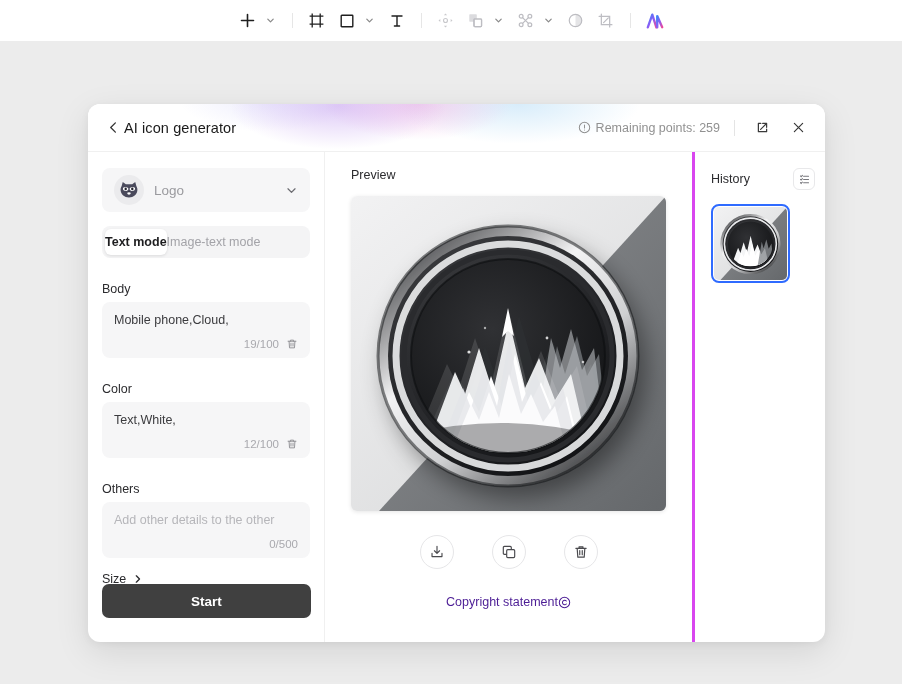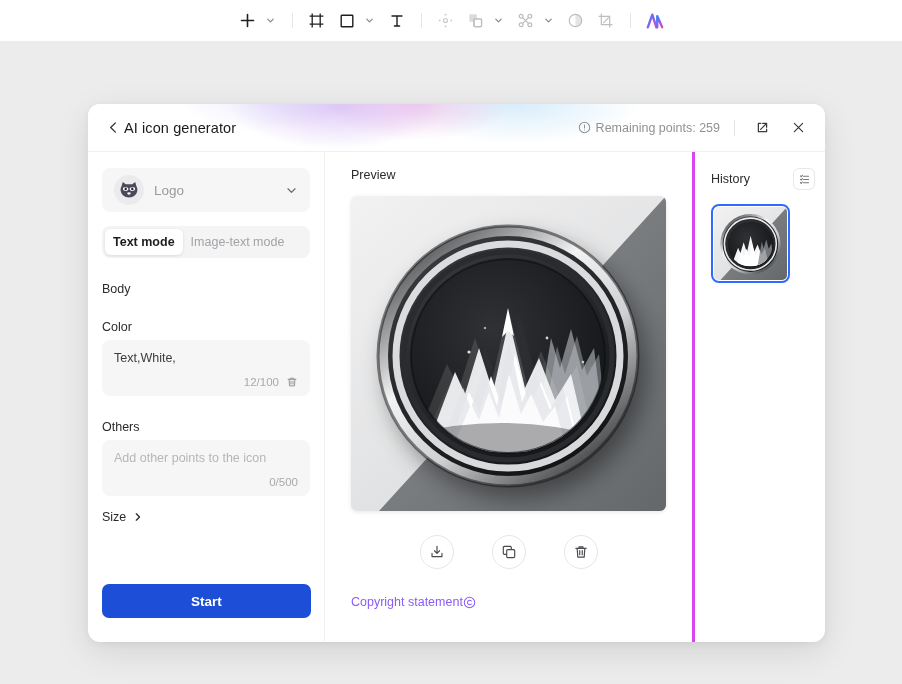--- a/index.html
+++ b/index.html
@@ -120,21 +120,21 @@
 
   .segmented {
     margin-top: 14px;
     height: 32px; background: #f4f4f5; border-radius: 8px;
     display: flex; align-items: center; padding: 3px;
   }
   .seg {
     height: 26px; border-radius: 6px;
     display: flex; align-items: center; justify-content: center;
     font-size: 12.5px; cursor: pointer;
-    padding: 0 8px;
+    padding: 0 0;
   }
   .seg.active {
     background: #ffffff; color: #1d1d1f; font-weight: 600;
     box-shadow: 0 1px 3px rgba(0,0,0,0.10);
   }
   .seg.inactive { color: #a3a3a8; }
 
   .field-label {
     margin-top: 24px; margin-bottom: 6px;
     font-size: 12.5px; color: #2b2b2e;
@@ -158,21 +158,21 @@
   .size-row {
     margin-top: 14px; display: flex; align-items: center; gap: 7px;
     cursor: pointer;
   }
   .size-label { font-size: 12.5px; color: #2b2b2e; }
   .size-chevron { color: #2b2b2e; display: flex; }
 
   .start-btn {
     position: absolute; left: 14px; bottom: 24px;
     width: 209px; height: 34px;
-    background: #1d4ed8; border-radius: 7px;
+    background: #404040; border-radius: 7px;
     display: flex; align-items: center; justify-content: center;
     color: #ffffff; font-size: 13.5px; font-weight: 600;
     cursor: pointer; border: none;
     font-family: "Liberation Sans", sans-serif;
   }
 
   
   .center-panel {
     flex: 1 1 auto;
     border-right: 3px solid #d946ef;
@@ -194,22 +194,22 @@
     gap: 38px;
   }
   .action-btn {
     width: 34px; height: 34px; border-radius: 50%;
     border: 1px solid #e6e6e8; background: #fff;
     display: flex; align-items: center; justify-content: center;
     color: #4a4a4e; cursor: pointer;
   }
   .copyright-row {
     margin-top: 26px;
-    display: flex; align-items: center; justify-content: flex-start; gap: 0;
-    font-size: 12.5px; color: #8b5cf6; cursor: pointer;
+    display: flex; align-items: center; justify-content: center; gap: 0;
+    font-size: 12.5px; color: #4c1d95; cursor: pointer;
   }
 
   
   .right-panel {
     width: 134px; flex: 0 0 134px;
     padding: 16px 14px 0 16px;
   }
   .history-head {
     display: flex; align-items: center; justify-content: space-between;
   }
@@ -414,37 +414,48 @@
       <div class="segmented">
         <div class="seg active">
           <span>Text mode</span>
         </div>
         <div class="seg inactive">
           <span>Image-text mode</span>
         </div>
       </div>
 
       <div class="field-label">Body</div>
+      <div class="field-box">
+        <div class="field-value">Mobile phone,Cloud,</div>
+        <div class="field-footer">
+          <span class="counter">19/100</span>
+          <span class="trash-small">
+            <svg width="12" height="12" viewBox="0 0 14 14" fill="none" stroke="currentColor" stroke-width="1.1" stroke-linecap="round" stroke-linejoin="round">
+              <path d="M2.4 3.8h9.2M5.2 3.8V2.5h3.6v1.3M3.6 3.8l.5 7.7h5.8l.5-7.7M5.8 6v3.4M8.2 6v3.4"></path>
+            </svg>
+          </span>
+        </div>
+      </div>
 
       <div class="field-label">Color</div>
       <div class="field-box">
         <div class="field-value">Text,White,</div>
         <div class="field-footer">
           <span class="counter">12/100</span>
           <span class="trash-small">
             <svg width="12" height="12" viewBox="0 0 14 14" fill="none" stroke="currentColor" stroke-width="1.1" stroke-linecap="round" stroke-linejoin="round">
               <path d="M2.4 3.8h9.2M5.2 3.8V2.5h3.6v1.3M3.6 3.8l.5 7.7h5.8l.5-7.7M5.8 6v3.4M8.2 6v3.4"></path>
             </svg>
           </span>
         </div>
       </div>
 
       <div class="field-label">Others</div>
       <div class="field-box">
-        <div class="field-placeholder">Add other points to the icon</div>
+        <div class="field-placeholder">Add other details to the other</div>
         <div class="field-footer">
           <span class="counter">0/500</span>
         </div>
       </div>
 
       <div class="size-row">
         <span class="size-label">Size</span>
         <span class="size-chevron">
           <svg width="10" height="10" viewBox="0 0 12 12" fill="none" stroke="currentColor" stroke-width="1.6" stroke-linecap="round" stroke-linejoin="round">
             <path d="M4 2.2L7.8 6 4 9.8"></path>

